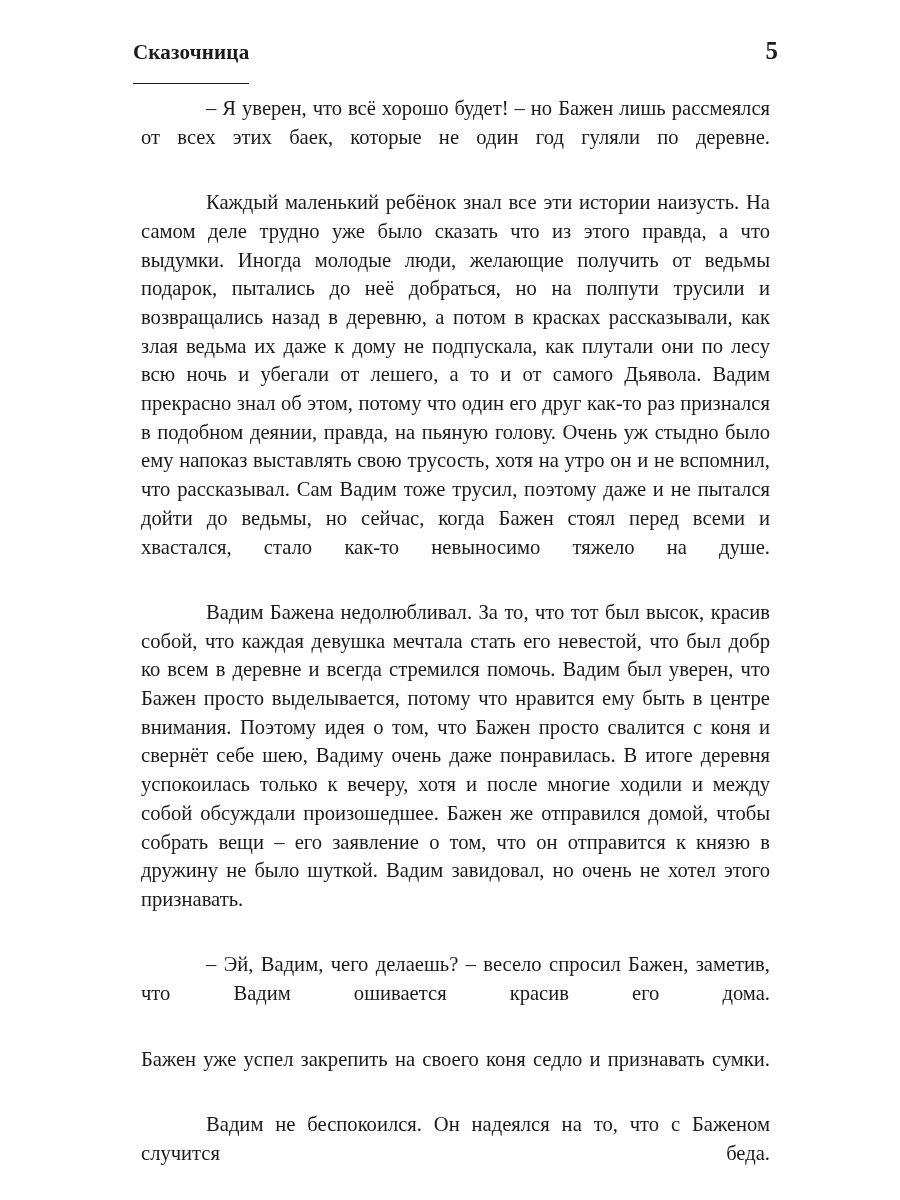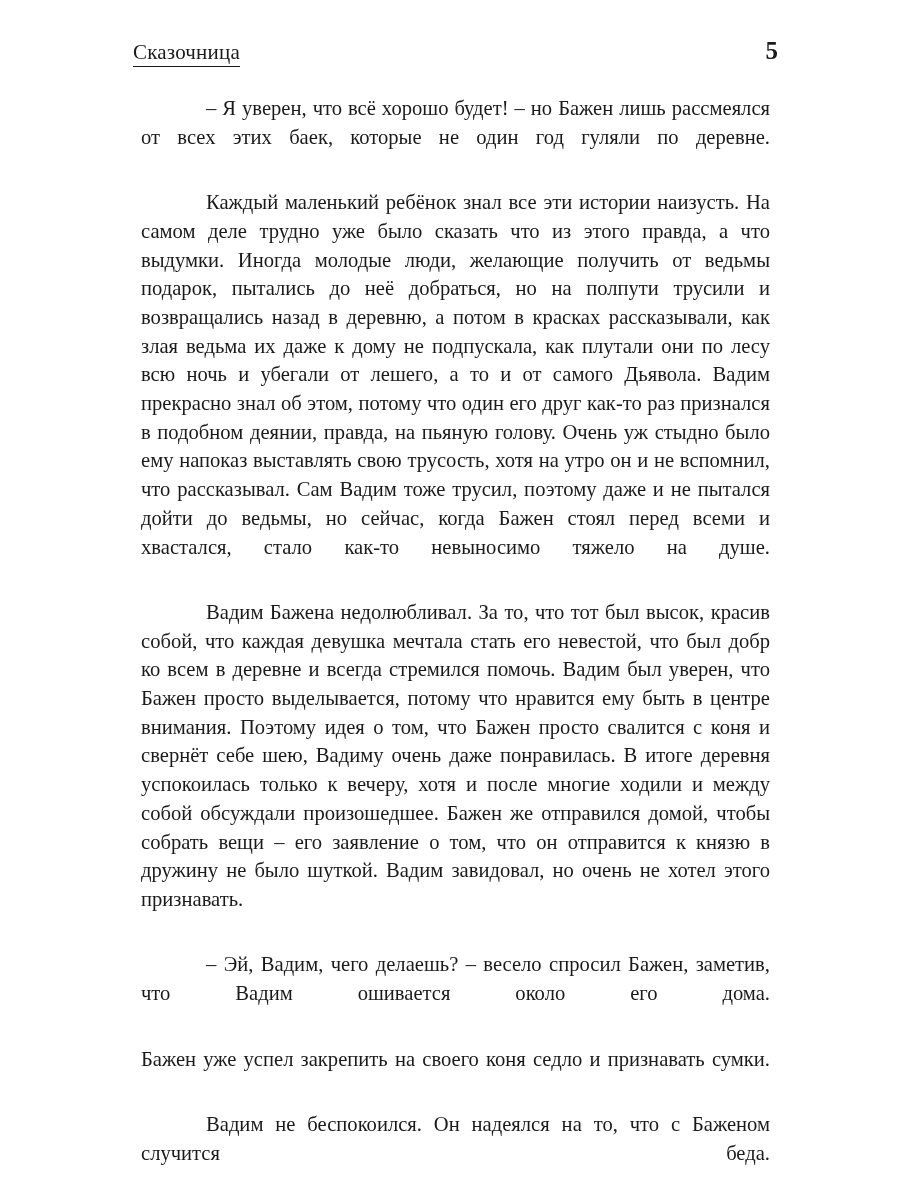--- a/index.html
+++ b/index.html
@@ -27,25 +27,25 @@
     left: 133px;
     right: 122px;
     height: 34px;
     display: flex;
     align-items: baseline;
     justify-content: space-between;
   }
 
   .running-head {
     font-size: 21px;
-    font-weight: normal;
+    font-weight: bold;
     letter-spacing: 0.2px;
     line-height: 1;
     border-bottom: 1.6px solid #1a1a1a;
-    padding-bottom: 3px;
+    padding-bottom: 20px;
     white-space: nowrap;
   }
 
   .folio {
     font-size: 25px;
     font-weight: bold;
     line-height: 1;
     white-space: nowrap;
   }
 
@@ -86,18 +86,18 @@
 
   <div class="page-header">
     <div class="running-head">Сказочница</div>
     <div class="folio">5</div>
   </div>
 
   <div class="text-block">
       <p class="para">– Я уверен, что всё хорошо будет! – но Бажен лишь рассмеялся от всех этих баек, которые не один год гуляли по деревне.</p>
       <p class="para">Каждый маленький ребёнок знал все эти истории наизусть. На самом деле трудно уже было сказать что из этого правда, а что выдумки. Иногда молодые люди, желающие получить от ведьмы подарок, пытались до неё добраться, но на полпути трусили и возвращались назад в деревню, а потом в красках рассказывали, как злая ведьма их даже к дому не подпускала, как плутали они по лесу всю ночь и убегали от лешего, а то и от самого Дьявола. Вадим прекрасно знал об этом, потому что один его друг как-то раз признался в подобном деянии, правда, на пьяную голову. Очень уж стыдно было ему напоказ выставлять свою трусость, хотя на утро он и не вспомнил, что рассказывал. Сам Вадим тоже трусил, поэтому даже и не пытался дойти до ведьмы, но сейчас, когда Бажен стоял перед всеми и хвастался, стало как-то невыносимо тяжело на душе.</p>
       <p class="para">Вадим Бажена недолюбливал. За то, что тот был высок, красив собой, что каждая девушка мечтала стать его невестой, что был добр ко всем в деревне и всегда стремился помочь. Вадим был уверен, что Бажен просто выделывается, потому что нравится ему быть в центре внимания. Поэтому идея о том, что Бажен просто свалится с коня и свернёт себе шею, Вадиму очень даже понравилась. В итоге деревня успокоилась только к вечеру, хотя и после многие ходили и между собой обсуждали произошедшее. Бажен же отправился домой, чтобы собрать вещи – его заявление о том, что он отправится к князю в дружину не было шуткой. Вадим завидовал, но очень не хотел этого признавать.</p>
-      <p class="para">– Эй, Вадим, чего делаешь? – весело спросил Бажен, заметив, что Вадим ошивается около его дома.</p>
+      <p class="para">– Эй, Вадим, чего делаешь? – весело спросил Бажен, заметив, что Вадим ошивается красив его дома.</p>
       <p class="para no-indent">Бажен уже успел закрепить на своего коня седло и признавать сумки.</p>
       <p class="para">Вадим не беспокоился. Он надеялся на то, что с Баженом случится беда.</p>
     </div>
 
 </div>
 
 </body></html>

